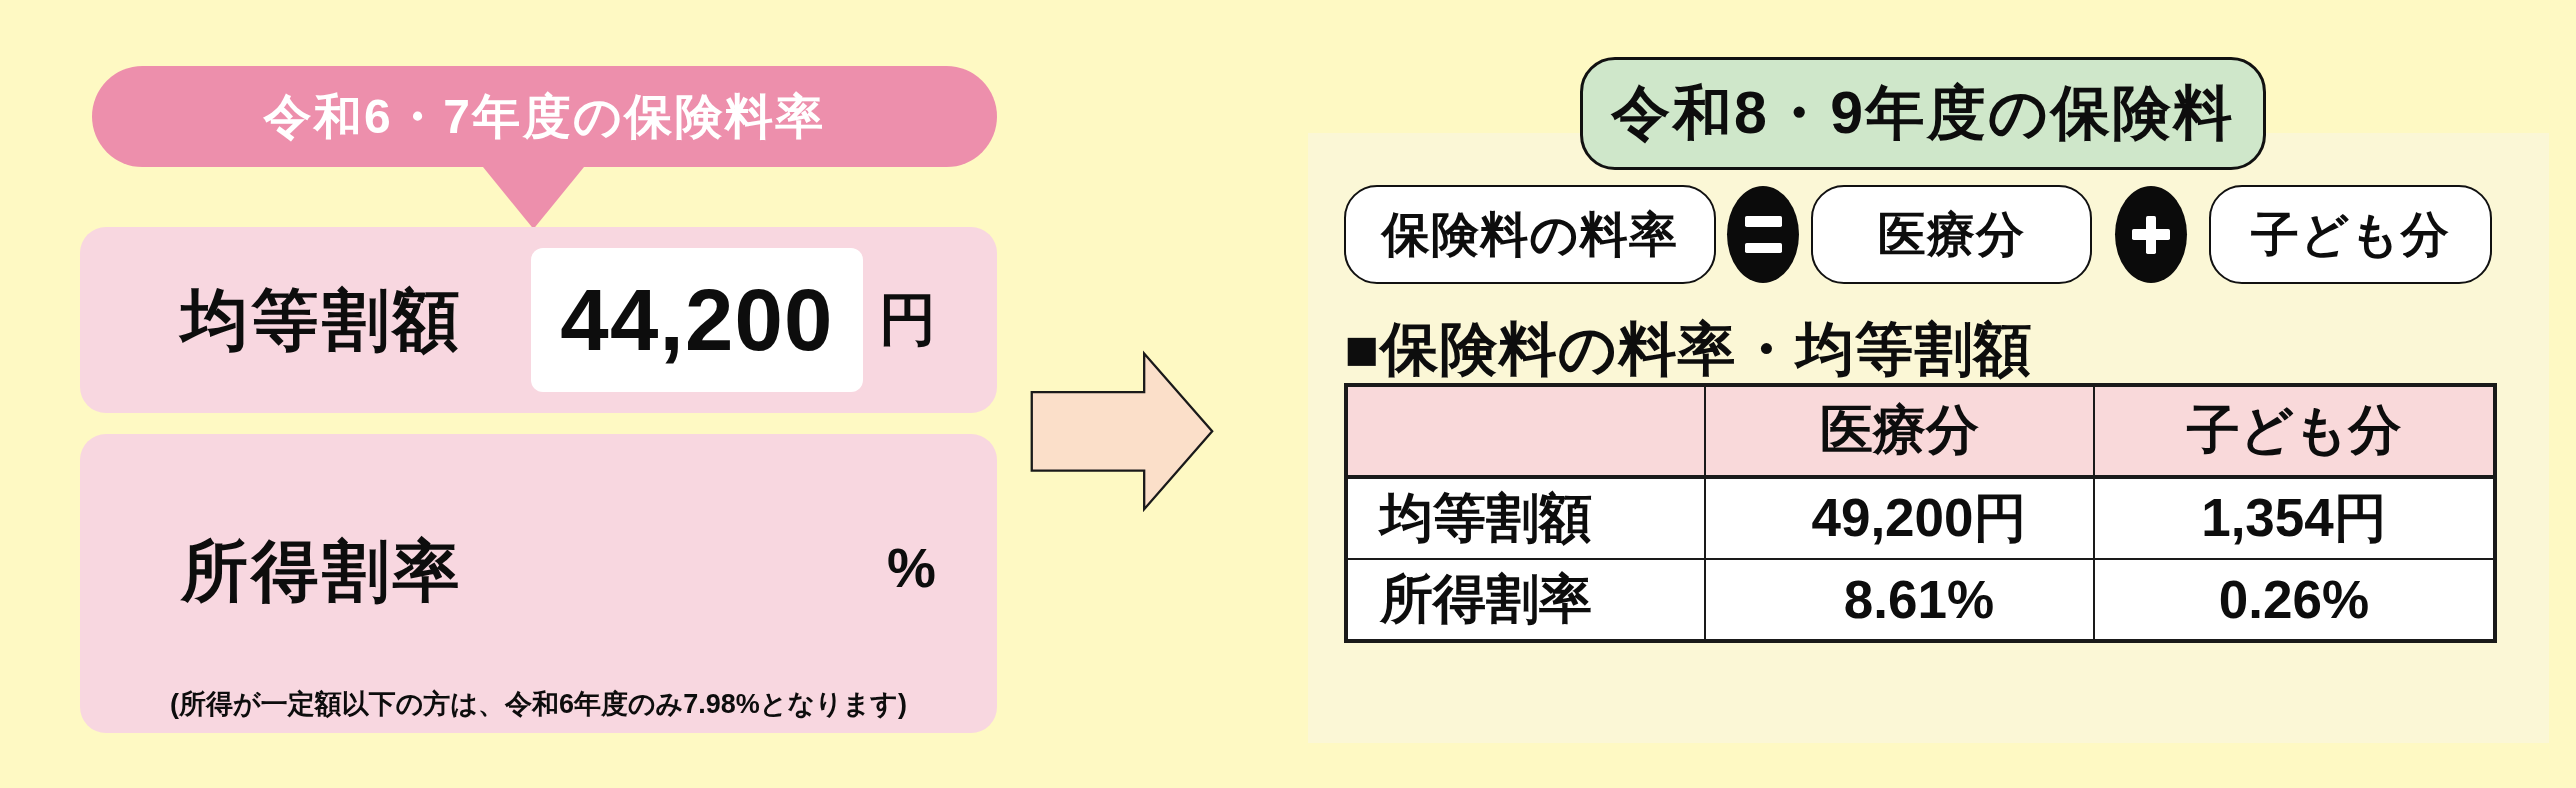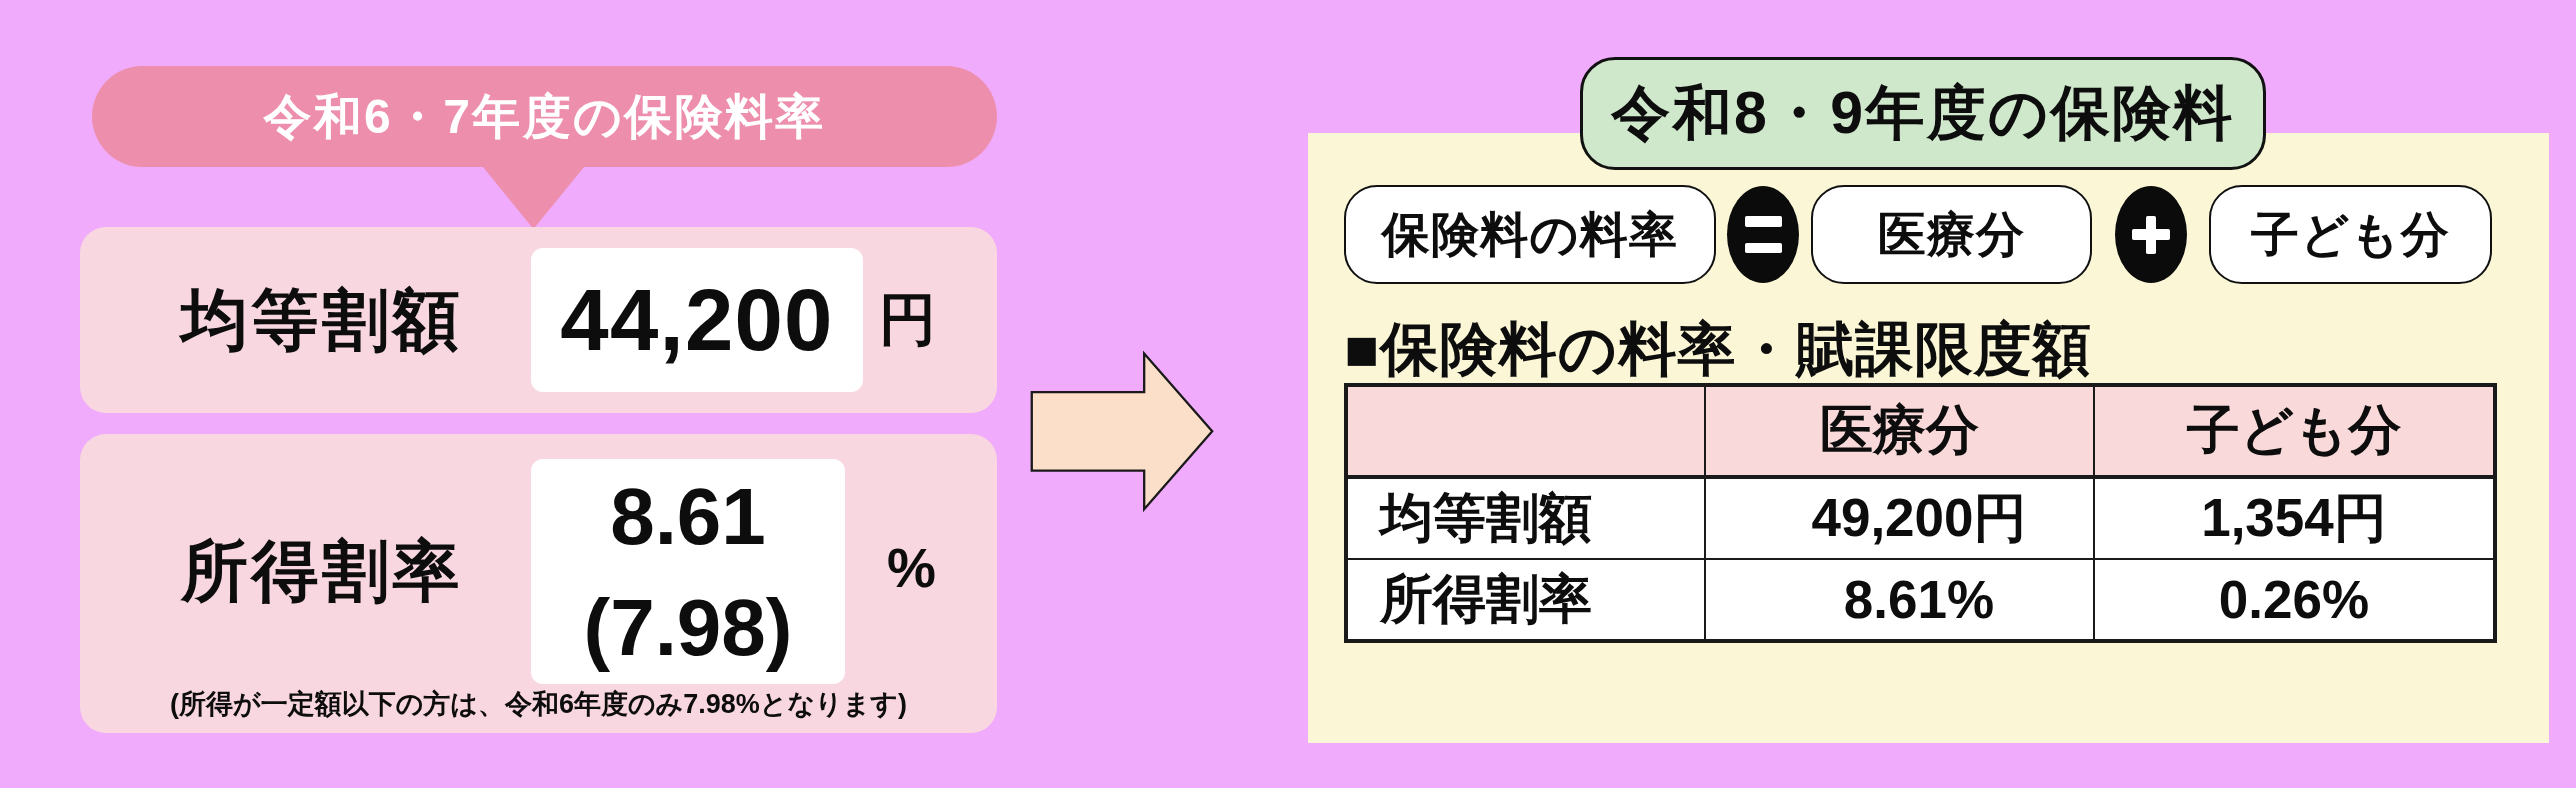--- a/index.html
+++ b/index.html
@@ -1,16 +1,16 @@
 <!DOCTYPE html>
 <html style="font-size:9.2px"><head>
 <meta charset="utf-8">
 <style>
   html,body{margin:0;padding:0;background:#ffffff;}
-  #page{position:relative;width:2576px;height:788px;background:#f0abfc;overflow:hidden;
+  #page{position:relative;width:2576px;height:788px;background:#fef9c3;overflow:hidden;
         font-family:"Liberation Sans","DejaVu Sans",sans-serif;color:#111;font-weight:700;}
 
   
   .banner-pink{position:absolute;left:92px;top:66px;width:905px;height:101px;
     background:#ed8fac;border-radius:55px;display:flex;align-items:center;justify-content:center;
     color:#ffffff;font-size:48px;letter-spacing:2.3px;}
   .banner-pointer{position:absolute;left:483px;top:167px;width:101px;height:62px;
     background:#ed8fac;clip-path:polygon(0 0,100% 0,50% 100%);}
   .pinkbox{position:absolute;left:80px;width:917px;background:#f8d7e0;border-radius:26px;}
   .pinkbox .rowlabel{position:absolute;left:101px;top:0;height:100%;display:flex;align-items:center;
@@ -73,24 +73,20 @@
   <div class="banner-pointer"></div>
 
   <div class="pinkbox" id="box1">
     <div class="rowlabel">均等割額</div>
     <div class="whitebox" id="whitebox1">44,200</div>
     <div class="unit" id="unit1">円</div>
   </div>
 
   <div class="pinkbox" id="box2">
     <div class="rowlabel">所得割率</div>
-    <div class="whitebox" id="whitebox2">
-      <div>8.61</div>
-      <div>(7.98)</div>
-    </div>
     <div class="unit" id="unit2">%</div>
     <div class="note">(所得が一定額以下の方は、令和6年度のみ7.98%となります)</div>
   </div>
 
   <div id="arrow-wrap">
     <svg width="196" height="173" viewBox="0 0 340 300">
       <polygon points="10,80 205,80 205,13 323,148 205,283 205,216 10,216" fill="#fbdfc9" stroke="#1a1a1a" stroke-width="4" stroke-linejoin="miter"></polygon>
     </svg>
   </div>
 
@@ -103,21 +99,21 @@
     <div class="opbar"></div>
       <div class="opbar"></div>
   </div>
   <div class="pill" id="pill-medical">医療分</div>
   <div class="opcircle" id="op-plus">
     <div class="plus-h"></div>
       <div class="plus-v"></div>
   </div>
   <div class="pill" id="pill-child">子ども分</div>
 
-  <div class="table-heading">■保険料の料率・賦課限度額</div>
+  <div class="table-heading">■保険料の料率・均等割額</div>
 
   <table id="rates">
     <tbody>
         <tr class="head">
       <th class="lbl"></th>
       <th class="val">医療分</th>
       <th class="val2">子ども分</th>
     </tr>
     <tr class="body">
       <td class="lbl">均等割額</td>

